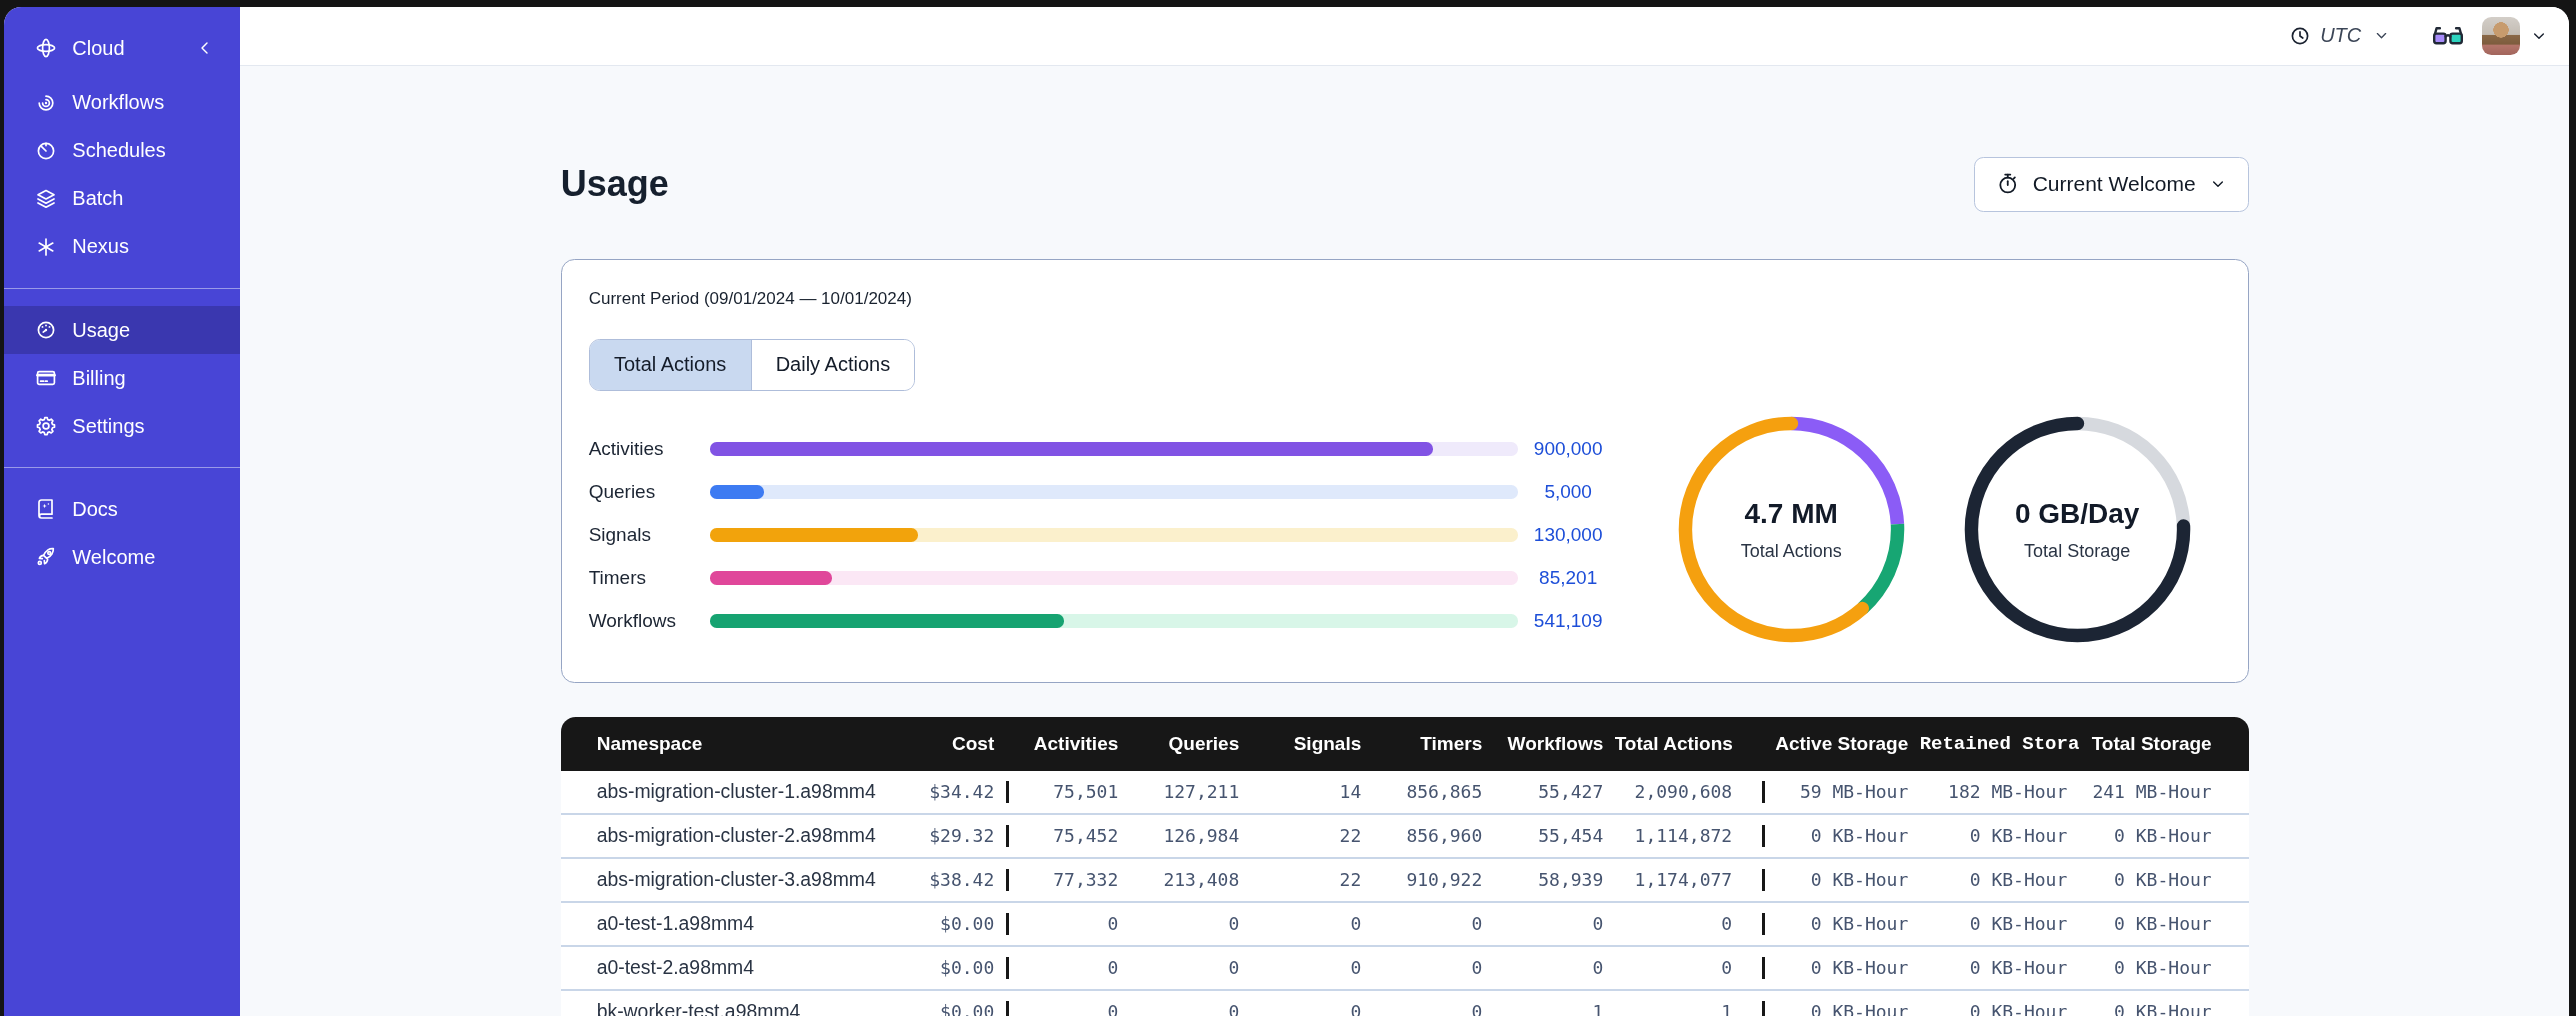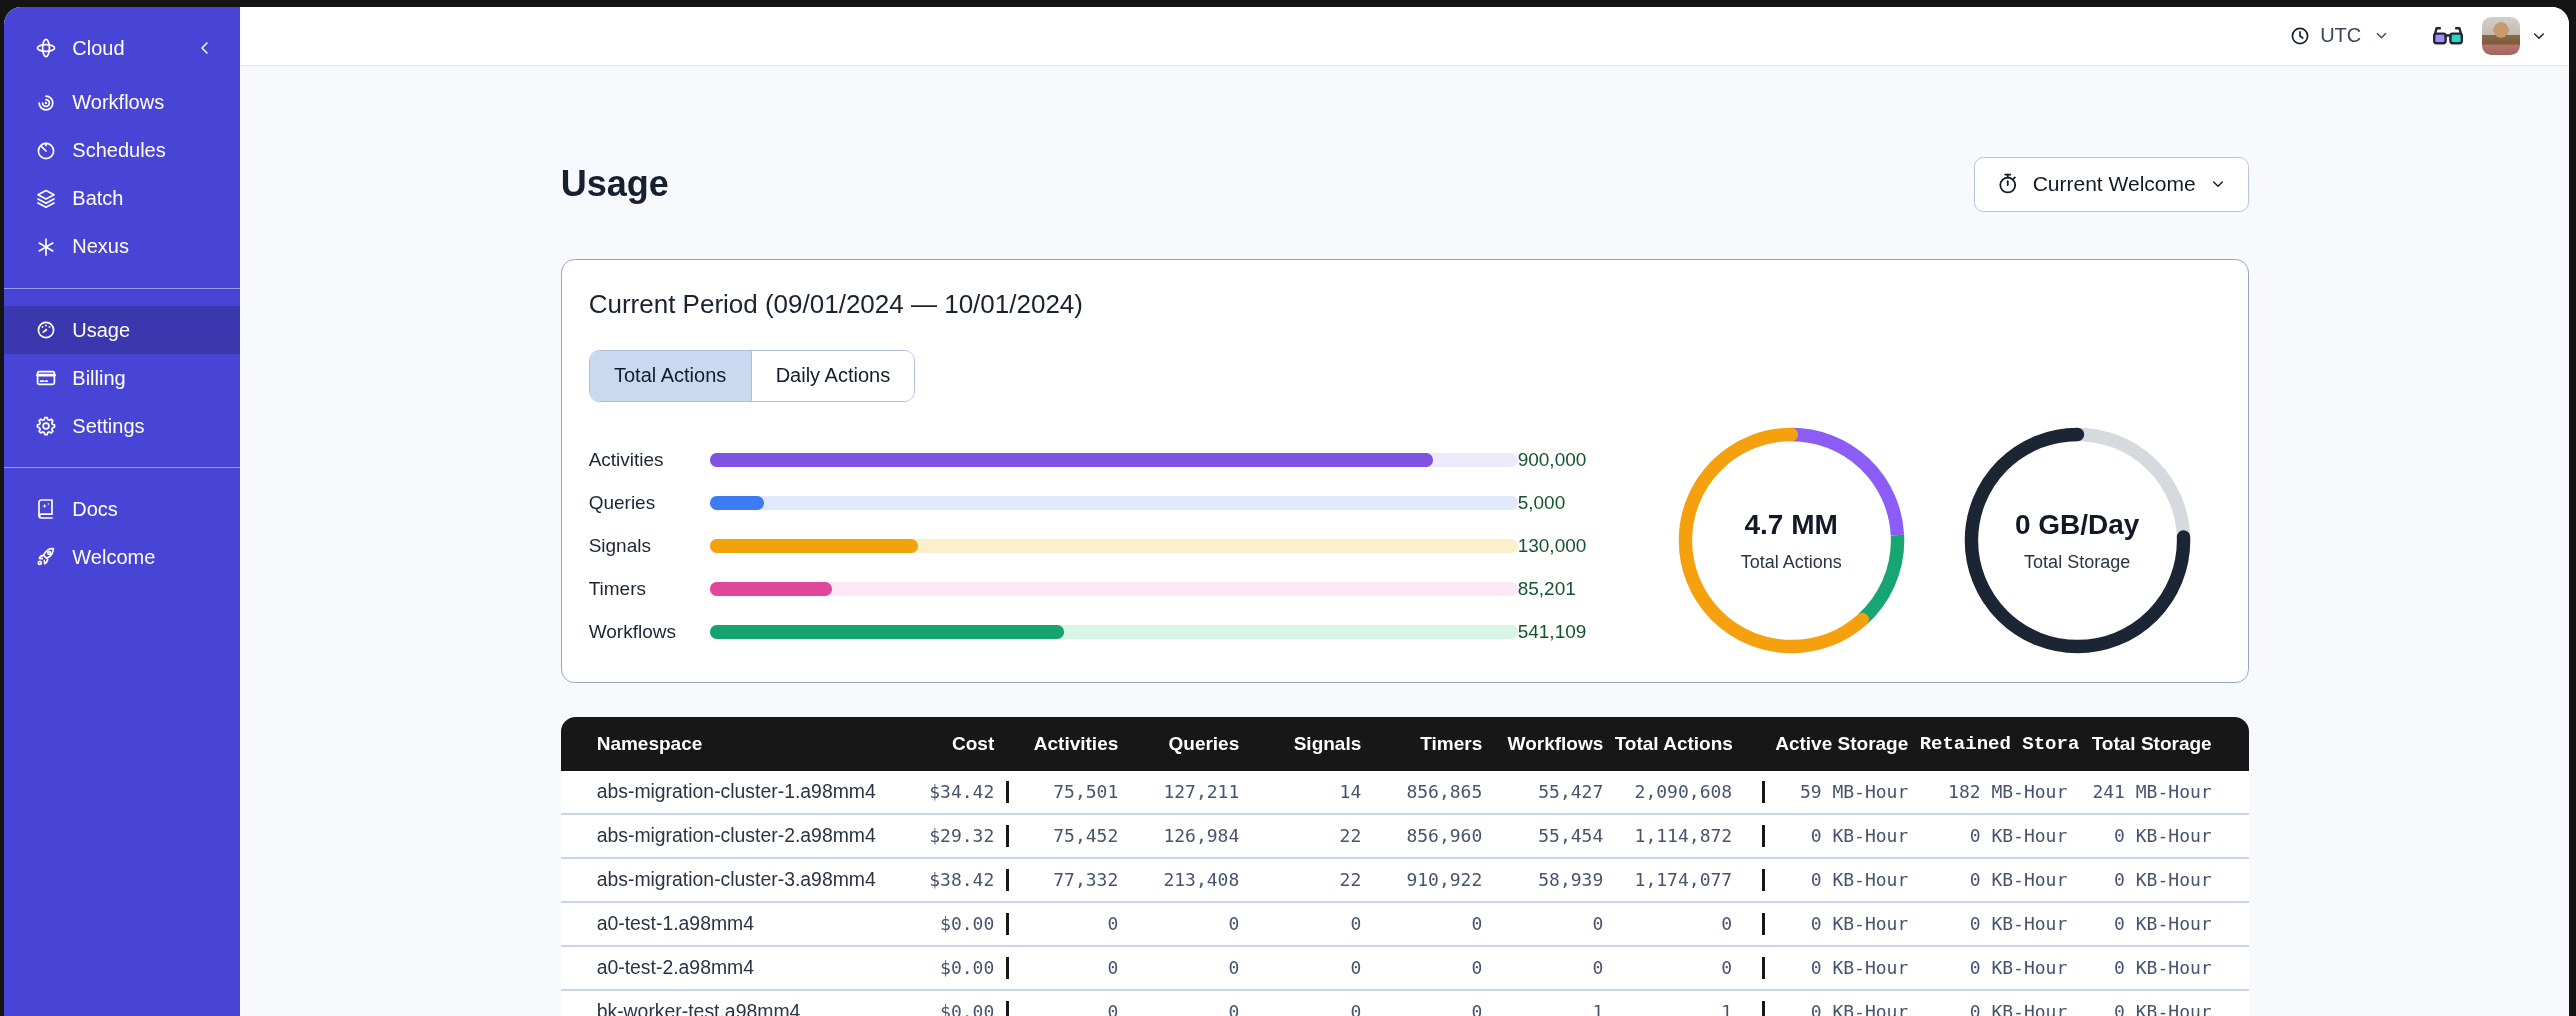--- a/index.html
+++ b/index.html
@@ -19,21 +19,21 @@
   .nav-item.selected{background:#3A37AF;}
   .nav-header{margin-bottom:6.7px;}
   .collapse{margin-left:auto;width:20px;height:20px;display:flex;}
   .collapse svg{width:20px;height:20px;}
   .nav-divider{height:1.3px;background:rgba(255,255,255,.45);margin:17px 0;flex:none;}
 
   
   .main{flex:1;display:flex;flex-direction:column;min-width:0;}
   .topbar{height:58px;background:#fff;border-bottom:1.3px solid #E3E8F0;display:flex;
           align-items:center;justify-content:flex-end;padding-right:20px;flex:none;gap:0;}
-  .tz{display:flex;align-items:center;gap:8px;color:#3C4657;font-size:20px;cursor:pointer;}
+  .tz{display:flex;align-items:center;gap:8px;color:#3C4657;font-size:20px;cursor:pointer;font-style:italic;}
   .tz .ic, .icon-btn{width:24px;height:24px;display:flex;color:#1A2230;}
   .tz .ic svg{width:24px;height:24px;}
   .tz .chev svg{width:19px;height:19px;color:#3C4657;}
   .tz .chev{width:19px;height:19px;display:flex;margin-left:2.7px;}
   .glasses{width:36px;height:36px;display:flex;margin-left:39px;cursor:pointer;}
   .glasses svg{width:36px;height:36px;}
   .avatar{width:38px;height:38px;border-radius:9.4px;margin-left:16px;cursor:pointer;flex:none;
     background:
       radial-gradient(circle at 50% 34%, #c79b6d 0 24%, rgba(0,0,0,0) 25%),
       linear-gradient(180deg,#d3cec8 0%,#c4bdb4 46%,#8a6847 47%,#7d5c3d 72%,#b5766b 73%,#a2655c 100%);}
@@ -49,34 +49,34 @@
               border-radius:9.4px;height:55px;padding:0 20px;font-size:21px;color:#121A26;
               cursor:pointer;box-sizing:border-box;}
   .period-btn .ic{width:25.5px;height:25.5px;display:flex;}
   .period-btn .ic svg{width:25.5px;height:25.5px;}
   .period-btn .chev{width:20px;height:20px;display:flex;}
   .period-btn .chev svg{width:20px;height:20px;}
 
   
   .card{margin-top:47px;background:#fff;border:1.3px solid #96A5C4;border-radius:13.4px;height:424px;
         box-sizing:border-box;padding:29.5px 27px;}
-  .card-title{font-size:26px;color:#19222F;font-weight:500;}
+  .card-title{font-size:17px;color:#19222F;font-weight:500;}
   .tabs{display:inline-flex;margin-top:29.5px;border:1.3px solid #AEBDDA;border-radius:10.7px;overflow:hidden;}
   .tab{height:50px;display:flex;align-items:center;justify-content:center;font-size:20px;
        color:#141C29;background:#fff;cursor:pointer;padding:0 24px;box-sizing:border-box;min-width:161px;}
   .tab.selected{background:#C9D9F0;}
   .tab + .tab{border-left:1.3px solid #AEBDDA;}
 
   .chart-area{display:flex;align-items:flex-start;margin-top:37px;}
   .bars{width:1029px;flex:none;}
   .bar-row{height:43px;display:flex;align-items:center;}
   .bar-label{width:121px;font-size:19px;color:#1C2533;flex:none;}
   .bar-track{width:808px;height:13.4px;border-radius:6.7px;position:relative;flex:none;}
   .bar-fill{position:absolute;left:0;top:0;height:100%;border-radius:6.7px;}
-  .bar-value{width:101px;text-align:left;font-size:19px;color:#14532d;flex:none;}
+  .bar-value{width:101px;text-align:center;font-size:19px;color:#1d4ed8;flex:none;}
 
   .donuts{display:flex;gap:47px;margin-left:54px;margin-top:-17.4px;}
   .donut{position:relative;width:239px;height:239px;}
   .donut svg{position:absolute;inset:0;}
   .donut-center{position:absolute;inset:0;display:flex;flex-direction:column;align-items:center;
                 justify-content:center;gap:10.7px;}
   .donut-value{font-size:28px;font-weight:600;color:#121A28;}
   .donut-label{font-size:18px;color:#2A3444;}
 
   

